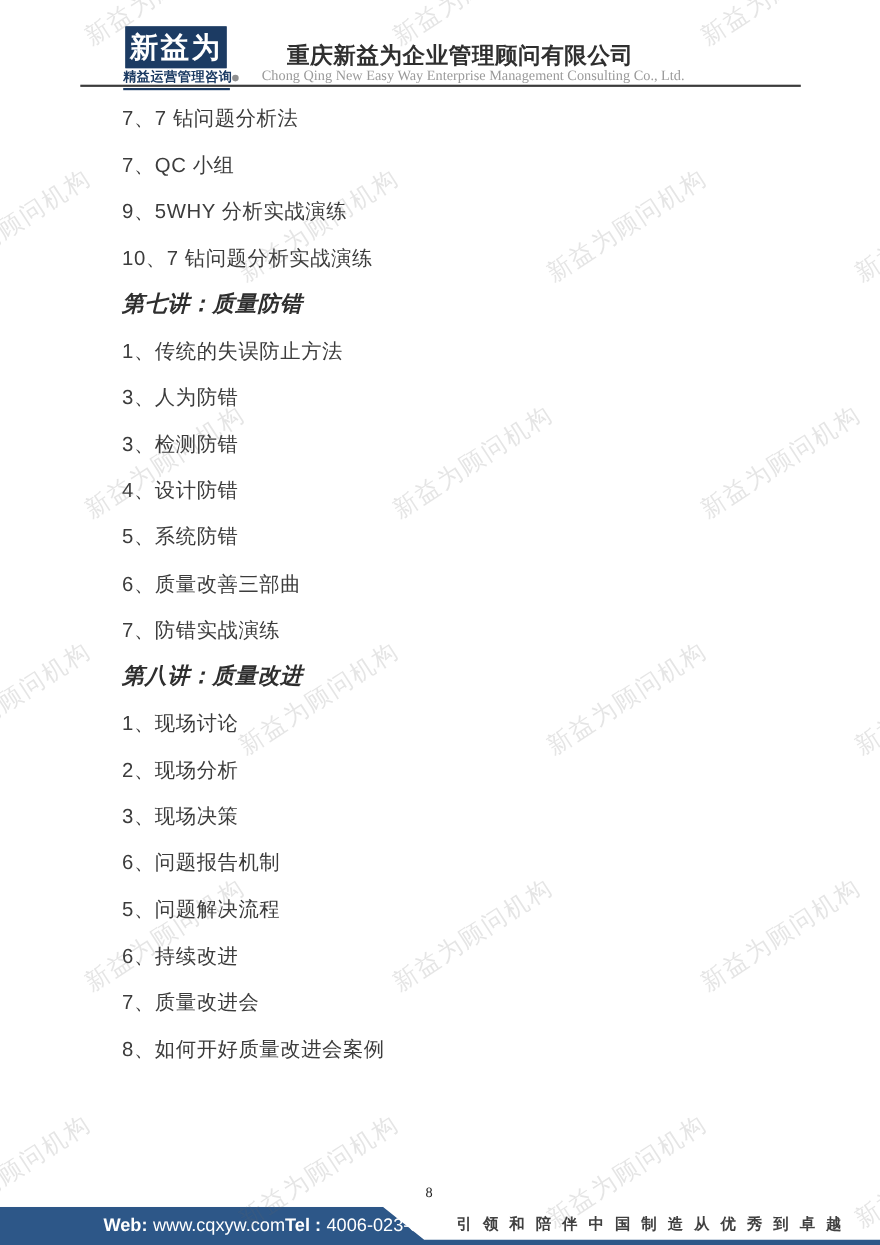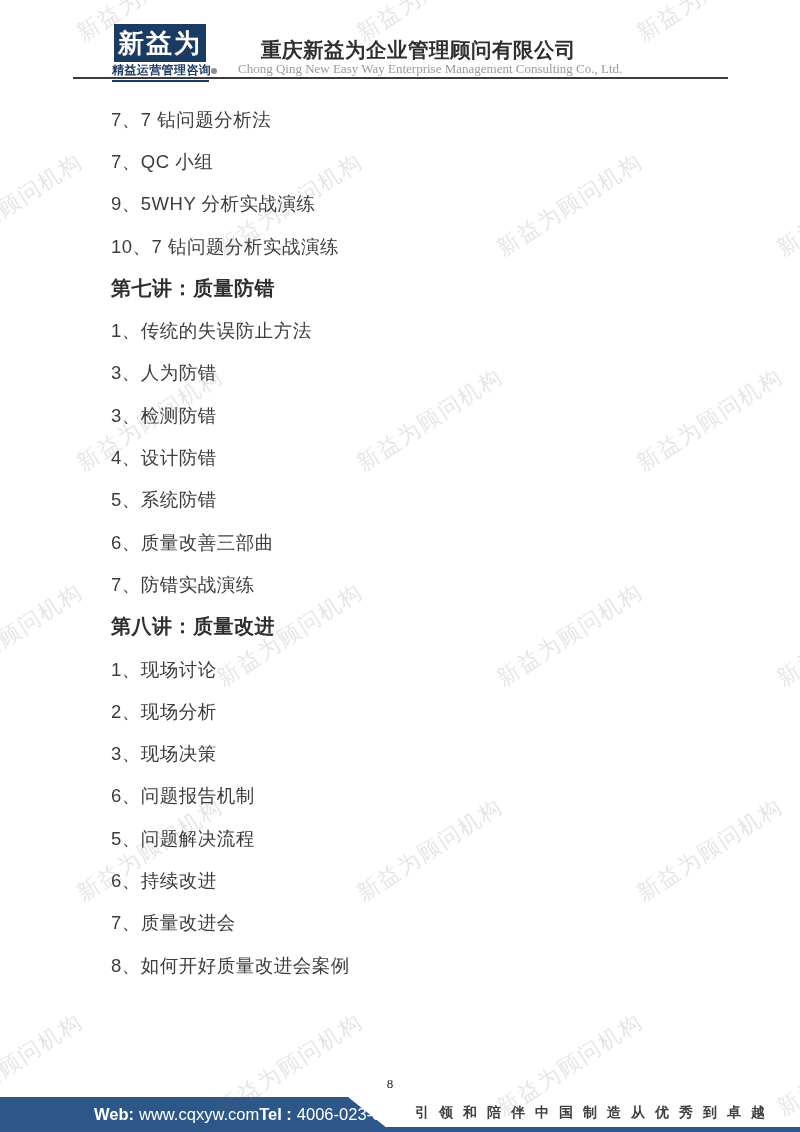--- a/index.html
+++ b/index.html
@@ -33,26 +33,26 @@
   .company-en {
     position:absolute; left:238px; top:61px;
     font-family:"Liberation Serif","DejaVu Serif",serif;
     font-size:13px; color:#9a9a9a; white-space:nowrap;
   }
   .header-rule {
     position:absolute; left:73px; top:77px; width:655px; height:2px; background:#3b3b3b;
   }
 
   
-  .content { position:absolute; left:0; top:98px; width:724px; }
+  .content { position:absolute; left:0; top:86px; width:724px; }
   .content .row {
     height:42.3px; display:flex; align-items:center; padding-left:111px; white-space:nowrap;
   }
   .content .item { font-size:18.5px; color:#3c3c3c; letter-spacing:0.5px; }
-  .content .heading { font-size:20px; font-weight:700; color:#2e2e2e; letter-spacing:0.5px; }
+  .content .heading { font-size:20px; font-weight:700; color:#2e2e2e; letter-spacing:0.5px;font-style:italic; }
 
   
   .page-number {
     position:absolute; left:0; top:1076px; width:780px; text-align:center;
     font-family:"Liberation Serif","DejaVu Serif",serif; font-size:13px; color:#222222;
   }
   .footer-shape {
     position:absolute; left:0; top:1097px; width:800px; height:35px;
     clip-path:polygon(0 0, 43.5% 0, 48.2% 86%, 100% 86%, 100% 100%, 0 100%);
   }

